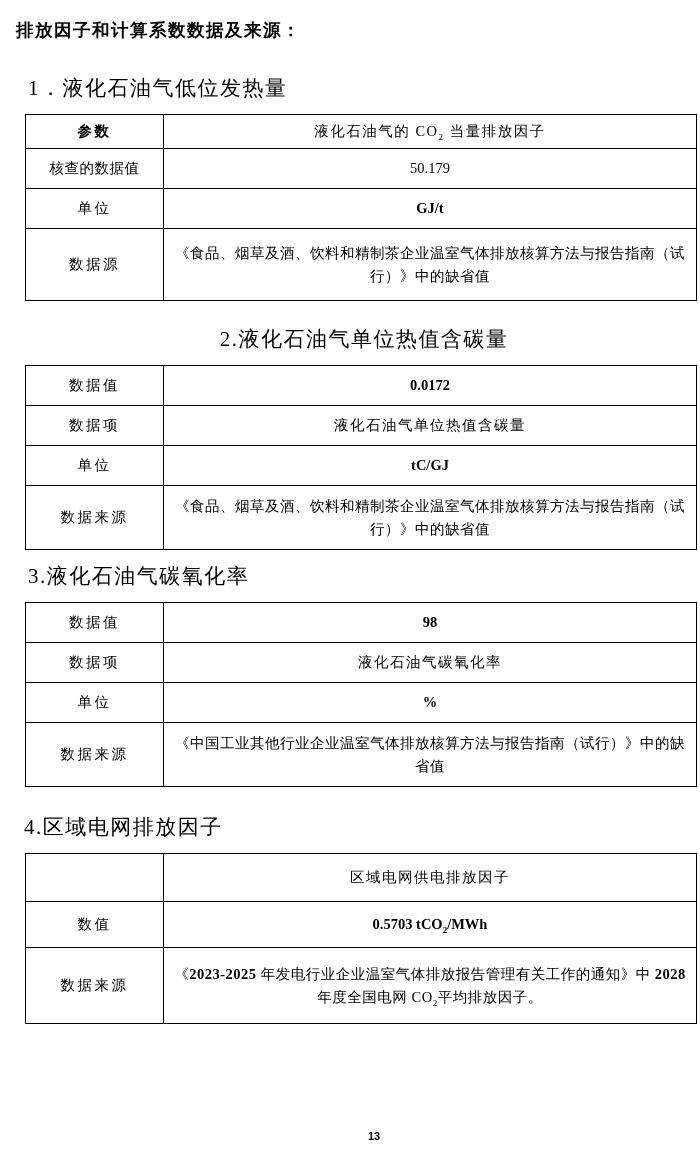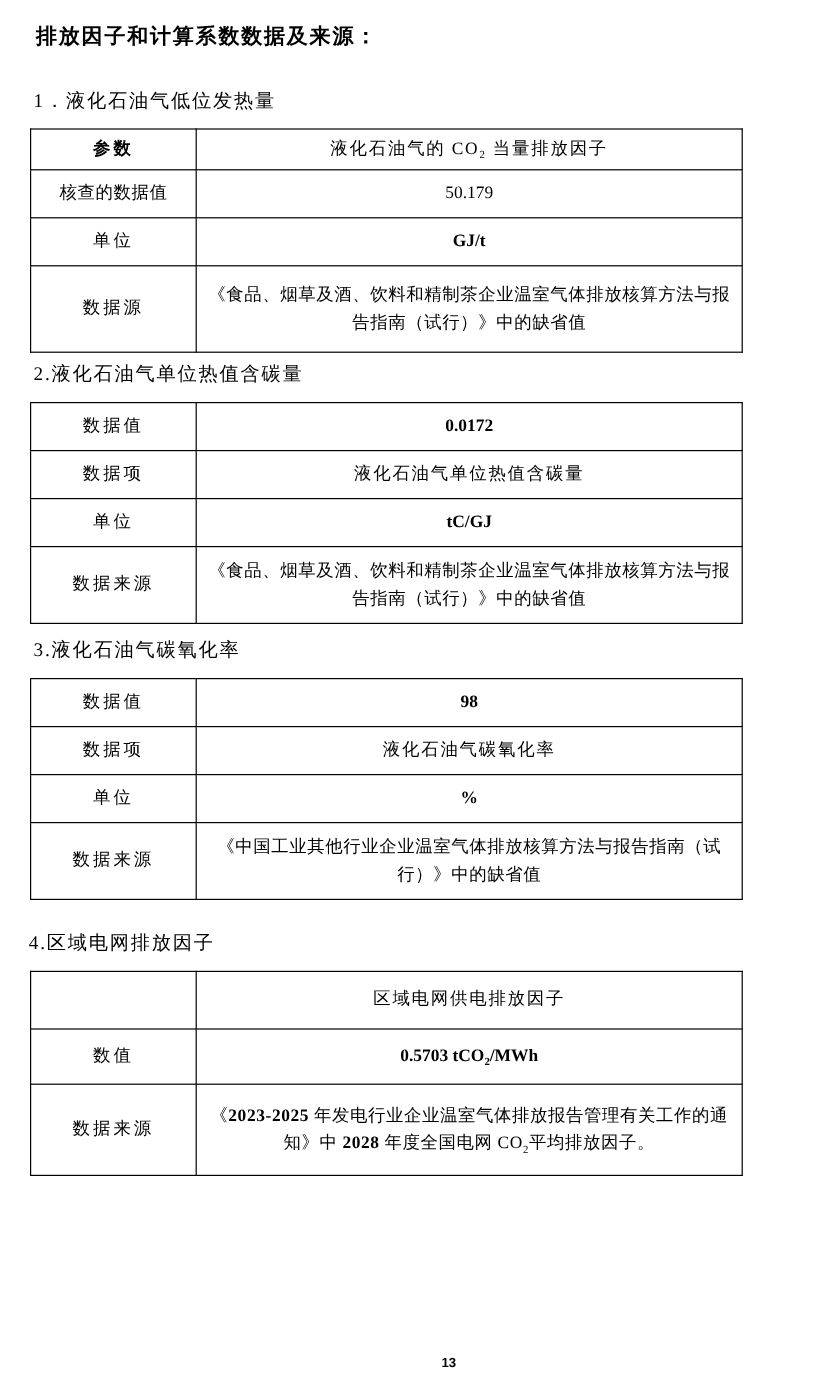--- a/index.html
+++ b/index.html
@@ -7,39 +7,39 @@
   body {
     width: 700px; height: 1159px;
     position: relative;
     font-family: "Liberation Serif", "DejaVu Serif", serif;
     color: #000;
     overflow: hidden;
   }
   .doc { padding-top: 16px; }
 
   .doc-title {
-    margin: 2px 0 0 30px;
+    margin: 2px 0 0 16px;
     font-size: 17.5px;
     font-weight: bold;
     letter-spacing: 1.5px;
   }
 
   .section-heading {
     margin-left: 28px;
-    font-size: 16px;
+    font-size: 21px;
     letter-spacing: 1.5px;
     font-weight: normal;
   }
   .sh-1 { margin-top: 32px; }
-  .sh-2 { margin-top: 8px; }
+  .sh-2 { margin-top: 24px; text-align: center; }
   .sh-3 { margin-top: 12px; }
   .sh-4 { margin-top: 26px; margin-left: 24px; }
 
   table.data-table {
-    width: 594px;
+    width: 672px;
     margin: 12px 0 0 25px;
     border-collapse: collapse;
     table-layout: fixed;
   }
   .data-table td {
     border: 1px solid #000;
     vertical-align: middle;
     text-align: center;
     font-size: 14.5px;
     padding: 2px 6px;

